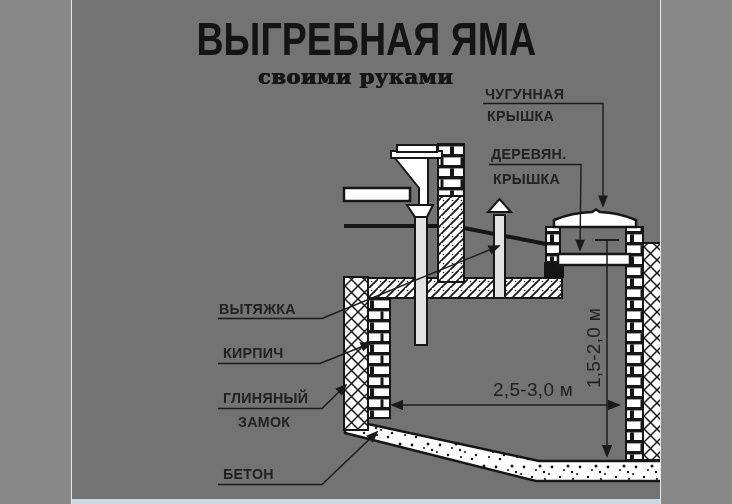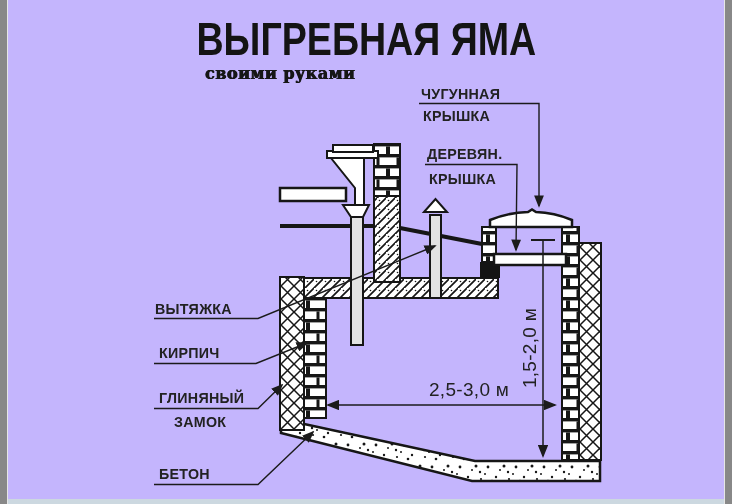--- a/index.html
+++ b/index.html
@@ -1,33 +1,32 @@
 <!DOCTYPE html>
 <html><head>
 <meta charset="utf-8">
 <style>
   html,body{margin:0;padding:0;background:#888;}
   #stage{
-    position:relative;width:716px;height:504px;margin:0 auto;
-    background:#c4b5fd;overflow:hidden;
+    position:relative;width:588px;height:504px;margin:0 auto;
+    background:#737373;overflow:hidden;
     font-family:"Liberation Sans",sans-serif;color:#1b1b1b;
     outline:1px solid #e6e6e6;
   }
   #diagram-svg{position:absolute;left:0;top:0;}
   .abs{position:absolute;white-space:nowrap;}
   .title-wrap{left:0;right:0;top:11px;text-align:center;}
   .title-inner{
     display:inline-block;font-size:47px;font-weight:700;letter-spacing:0px;
     transform:scaleX(0.8);transform-origin:center;color:#141414;
   }
   .subtitle{
-    left:186px;top:64px;font-family:"DejaVu Serif",serif;font-size:16px;font-weight:700;
+    left:186px;top:64px;font-family:"DejaVu Serif",serif;font-size:21px;font-weight:700;
     letter-spacing:0.5px;color:#161616;
     text-shadow:0.6px 0 0 currentColor,-0.3px 0 0 currentColor;
-    margin-left:11px;
   }
   .lbl{
     font-size:15px;font-weight:700;letter-spacing:0.3px;color:#222;
     transform:scaleX(0.95);transform-origin:left top;
   }
   .dim{font-size:19px;font-weight:400;color:#222;letter-spacing:0.3px;}
   .dim-depth{
     left:522px;top:348px;
     transform:translate(-50%,-50%) rotate(-90deg);
   }

